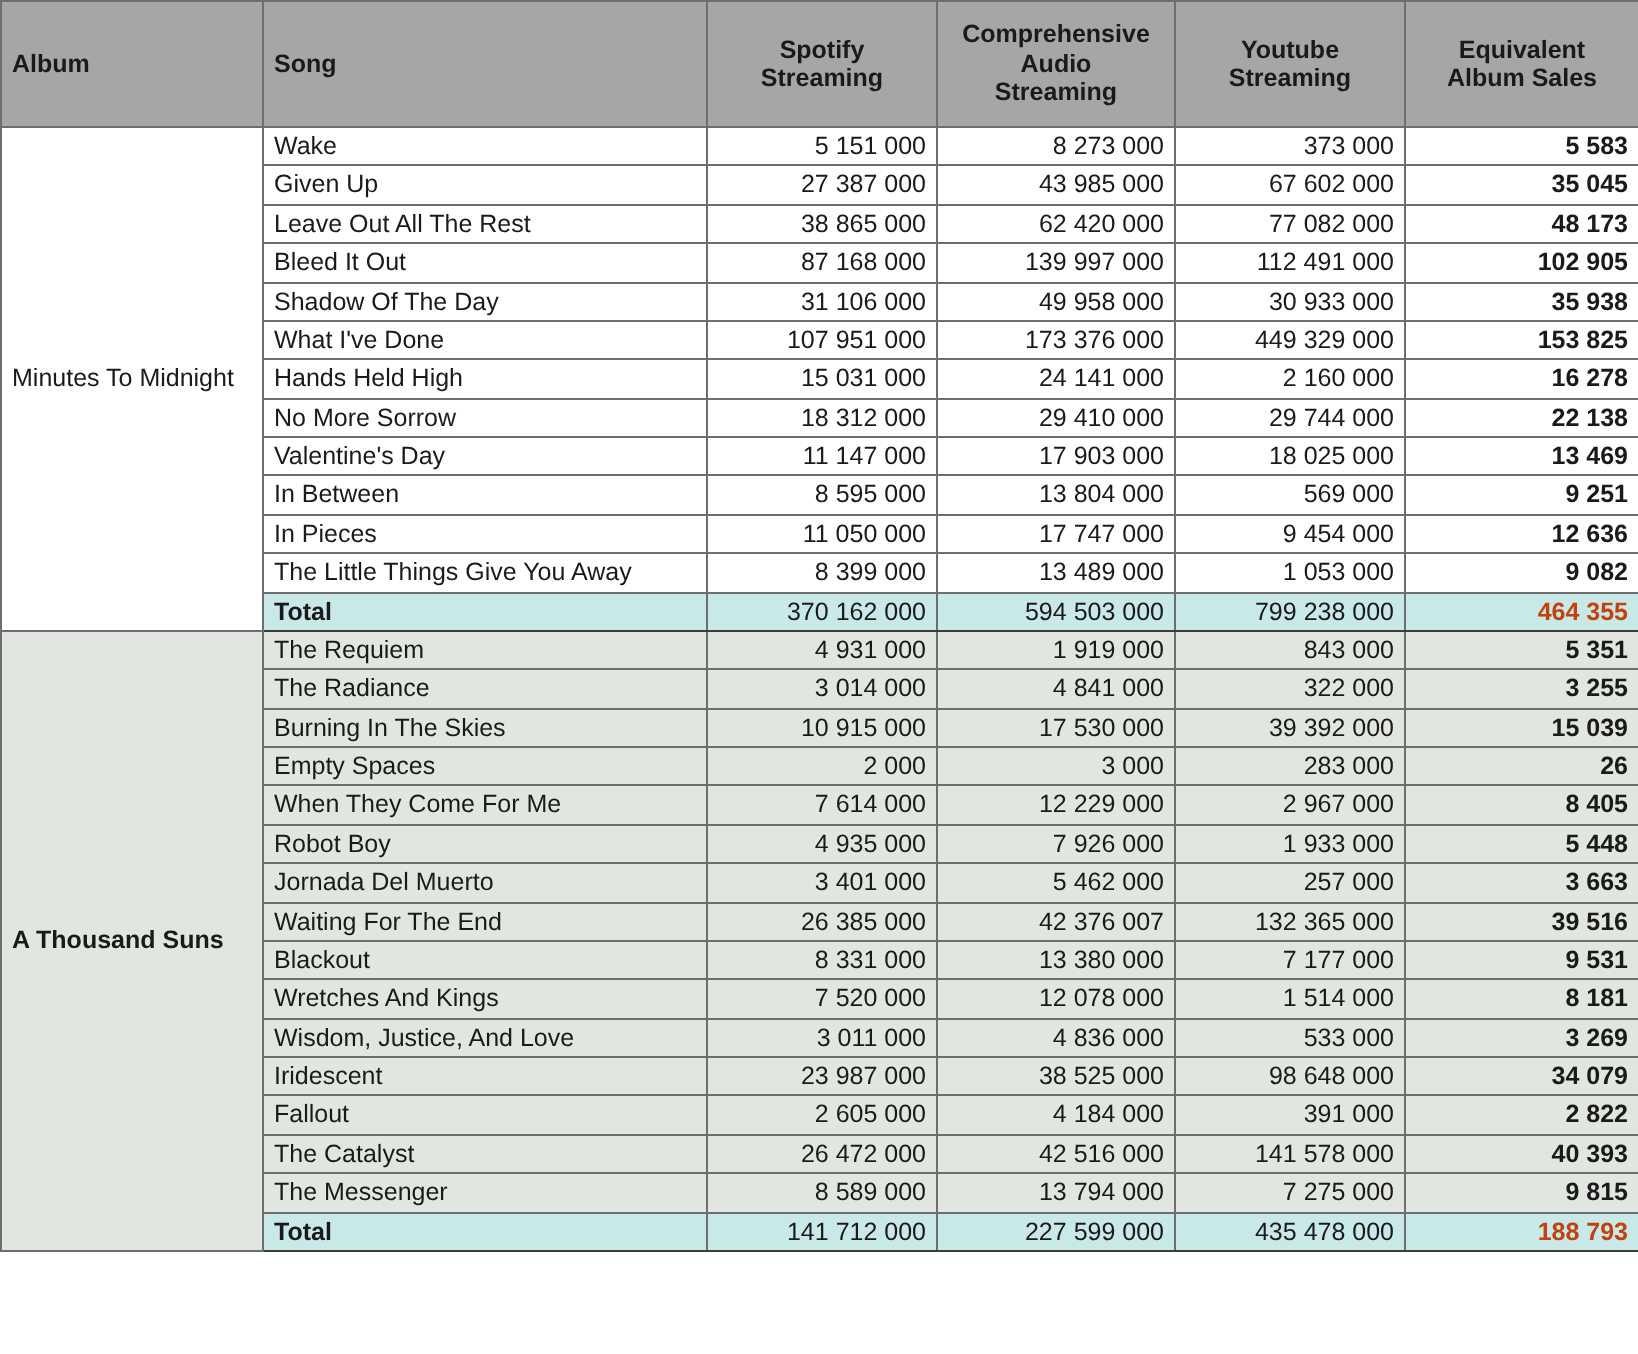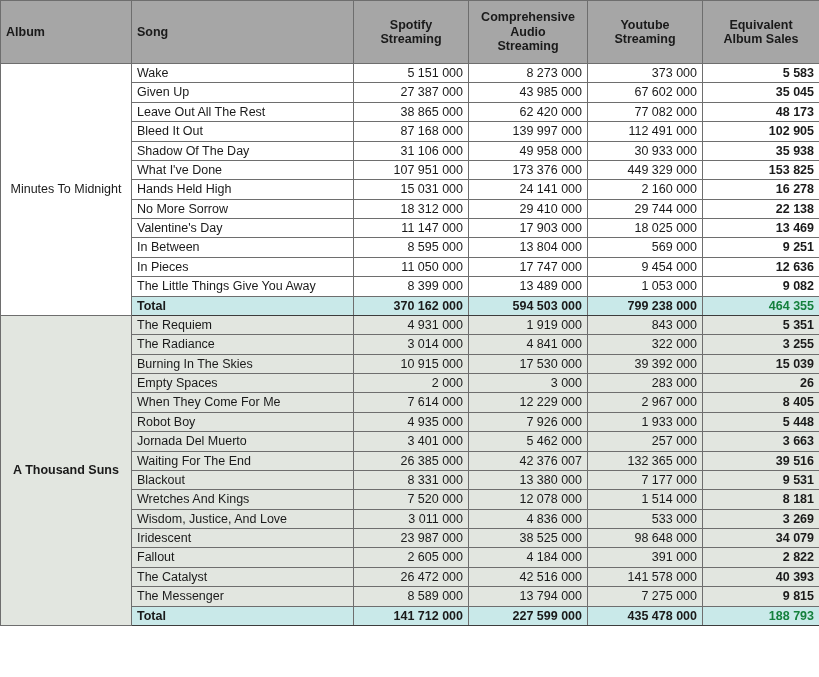--- a/index.html
+++ b/index.html
@@ -50,21 +50,21 @@
   th.h-album, th.h-song {
     text-align: left;
   }
   th.h-num {
     text-align: center;
   }
   th.h-num .hline { display: block; }
 
   
   td.album-cell {
-    text-align: center;
+    text-align: left;
     vertical-align: middle;
     font-size: 12.5px;
     white-space: normal;
     padding-left: 6px;
     border-top: 1px solid #3c3c3c;
     border-bottom: 1px solid #3c3c3c;
   }
 
   td.song    { text-align: left; }
   td.num     { text-align: right; }
@@ -72,26 +72,26 @@
 
   
   tr.band-a td  { background: #ffffff; }
   tr.band-b td  { background: #e2e6e0; }
   td.album-a    { background: #ffffff; }
   td.album-b    { background: #e2e6e0; font-weight: bold; }
 
   
   tr.total td {
     background: #c9e9e9;
-    font-weight: bold;
+    font-weight: normal;
     border-top: 1px solid #3c3c3c;
     border-bottom: 1px solid #3c3c3c;
   }
   tr.total td.eas-total {
-    color: #15803d;
+    color: #c2410c;
     font-weight: bold;
   }
   tr.total td.song { font-weight: bold; }
 </style>
 </head>
 <body>
 
 <table class="discography">
   <colgroup>
     <col class="c-album">

